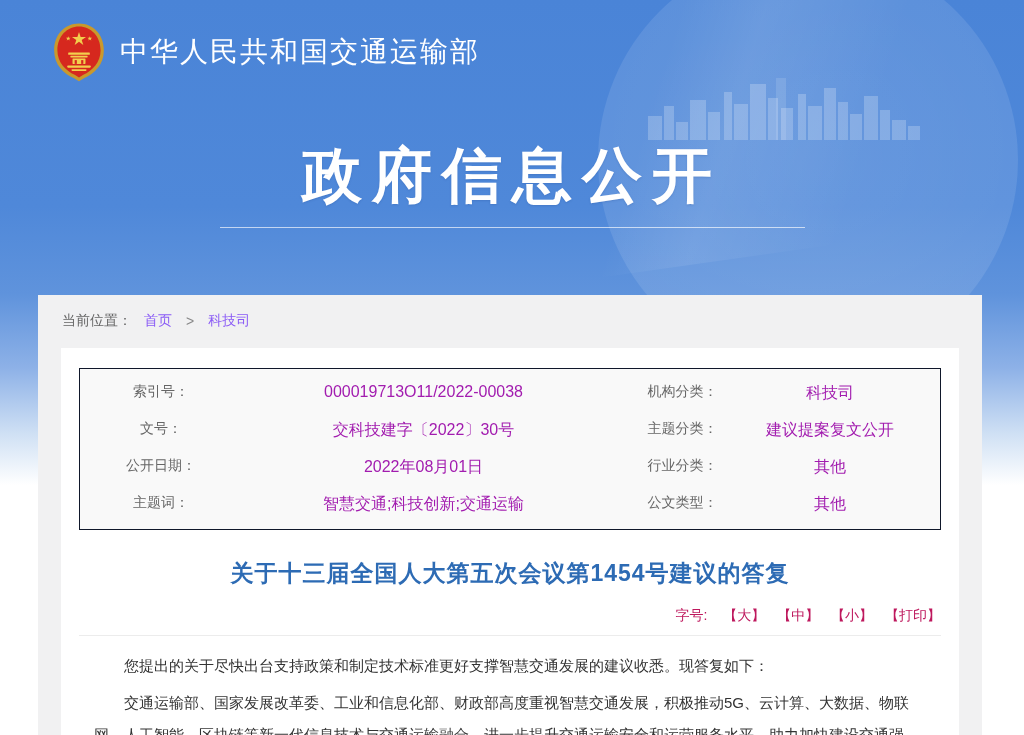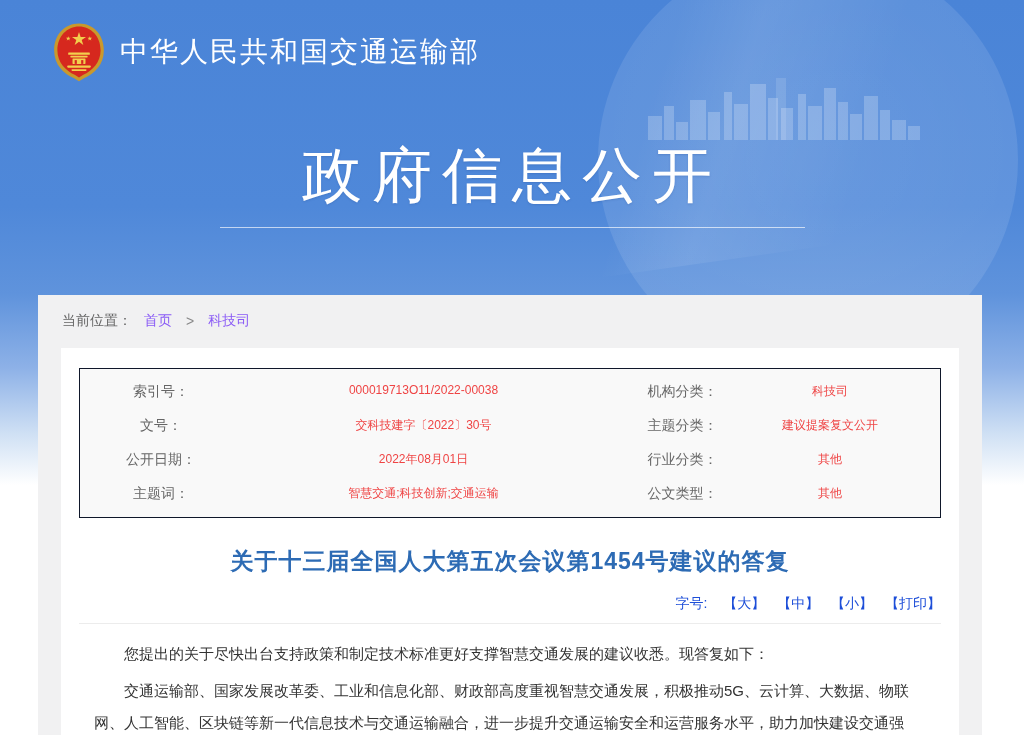--- a/index.html
+++ b/index.html
@@ -20,21 +20,21 @@
     transform:rotate(-8deg);
   }
   .skyline { position:absolute; left:648px; top:78px; width:280px; height:62px; }
   
   .header { position:absolute; left:0; top:0; width:1024px; height:295px; }
   .brand { position:absolute; left:52px; top:22px; display:flex; align-items:center; }
   .emblem { width:54px; height:60px; margin-right:14px; }
   .site-name { color:#ffffff; font-size:28px; letter-spacing:2px; }
   .banner { position:absolute; left:0; top:136px; width:1024px; text-align:center; }
   .banner-title {
-    color:#ffffff; font-size:60px; font-weight:normal; letter-spacing:10px;
+    color:#ffffff; font-size:60px; font-weight:bold; letter-spacing:10px;
     text-shadow:0 1px 2px rgba(40,80,150,0.25);
   }
   .banner-underline {
     width:585px; height:1px; margin:10px auto 0;
     background:rgba(255,255,255,0.65);
   }
   
   .container {
     position:absolute; left:38px; top:295px; width:944px; height:440px;
     background:#f1f1f2;
@@ -46,28 +46,28 @@
   .breadcrumb a { color:#8b5cf6; text-decoration:none; }
   .crumb-sep { color:#888; margin:0 2px; }
   .panel {
     margin:0 23px; background:#ffffff; padding:20px 18px 30px;
     min-height:387px;
   }
   
   .meta-table { background:#f9f9f9; border:1px solid #0f172a; padding:6px 15px;text-align:center; }
   .meta-row { display:grid; grid-template-columns:112px 413px 105px 1fr; padding:8px 0 8px 10px; }
   .meta-label { font-size:14px; color:#666; }
-  .meta-value { font-size:12px; color:#ef4444; }
+  .meta-value { font-size:16px; color:#a21caf; }
   
   .article-title {
     margin-top:28px; text-align:center; color:#2d6bb4;
     font-size:23px; font-weight:bold; letter-spacing:1px;
   }
   .toolbar {
-    margin-top:18px; text-align:right; font-size:14px; color:#1d4ed8;
+    margin-top:18px; text-align:right; font-size:14px; color:#be185d;
   }
   .toolbar span { cursor:pointer; }
   .toolbar .tb-label { margin-right:4px; cursor:default; }
   .toolbar .tb-btn { margin-left:8px; }
   .divider { height:1px; background:#ececec; margin-top:10px; }
   .article-body { padding:14px 15px 0; color:#333; font-size:15px; }
   .article-body p { line-height:32px; margin-bottom:5px; text-indent:2em; }
   .article-body p.salutation { text-indent:0; }
 </style>
 </head>

